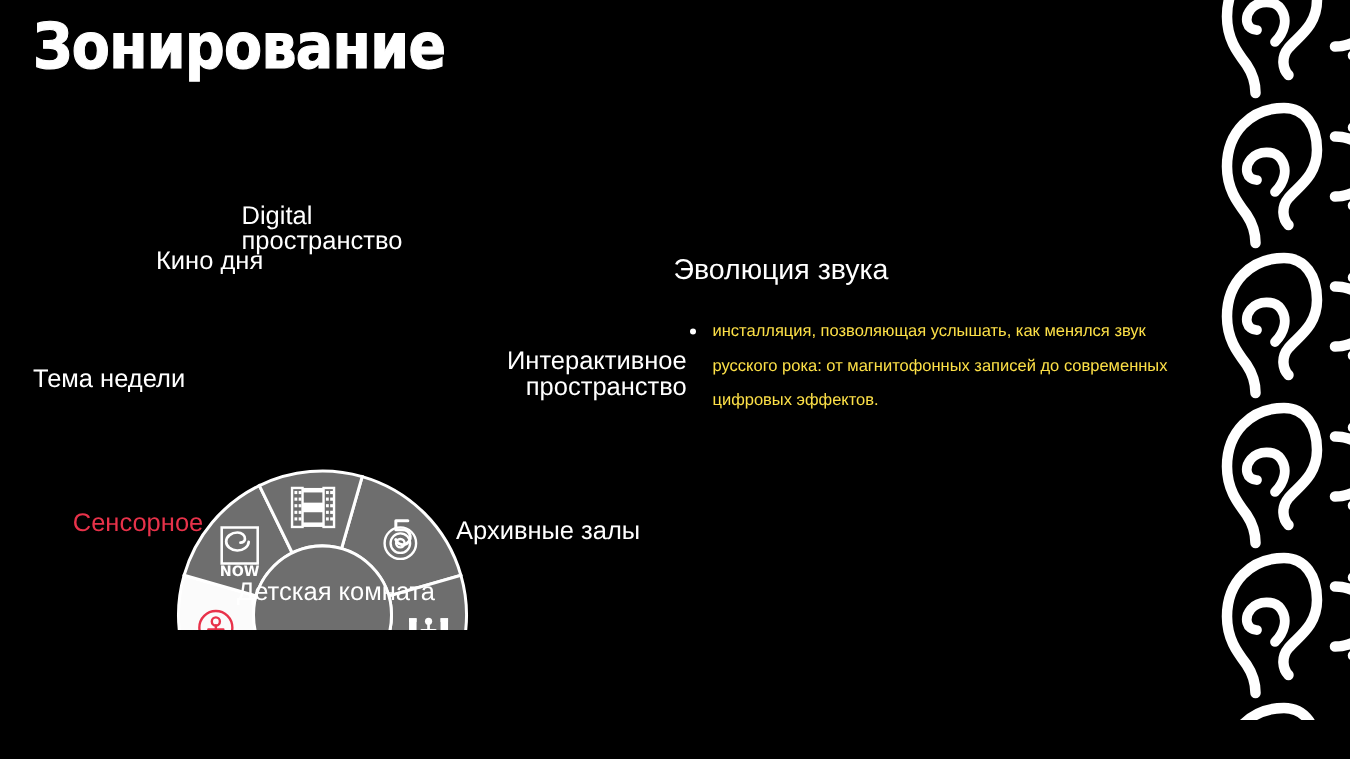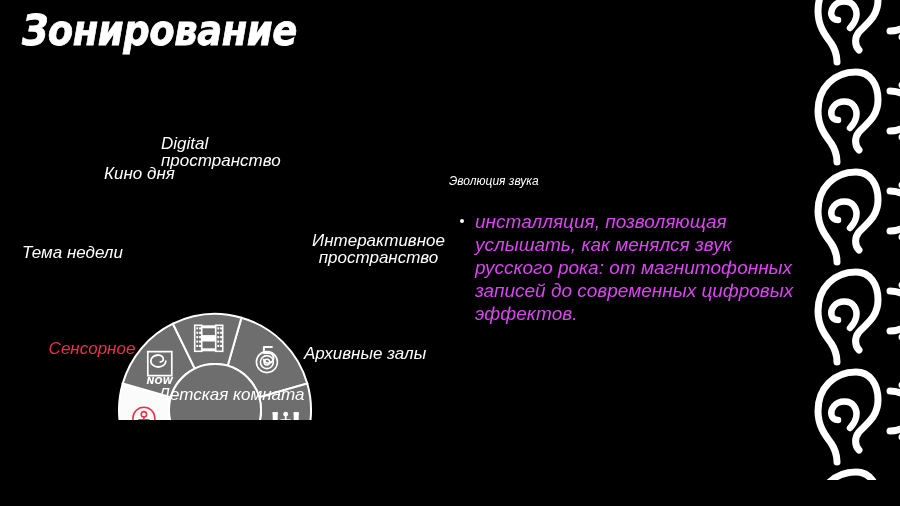--- a/index.html
+++ b/index.html
@@ -8,21 +8,20 @@
     background: #000000;
   }
   #slide {
     position: relative;
     width: 900px;
     height: 480px;
     background: #000000;
     overflow: hidden;
     font-family: "Liberation Sans", sans-serif;
     color: #ffffff;
-    font-style: italic;
   }
 
   
   #slide-title {
     position: absolute;
     left: 22px;
     top: 8px;
     font-family: "DejaVu Sans", sans-serif;
     font-weight: 700;
     font-size: 42px;
@@ -56,36 +55,36 @@
   .wheel-label.center-al { text-align: center; }
 
   
   #right-col {
     position: absolute;
     left: 449px;
     top: 168px;
     width: 360px;
   }
   #right-heading {
-    font-size: 12px;
+    font-size: 19px;
     line-height: 26px;
     color: #ffffff;
     margin: 0 0 16px 0;
     font-weight: 400;
   }
   #bullet-list {
     margin: 0;
     padding: 0 0 0 26px;
     list-style: none;
   }
   #bullet-list li {
     position: relative;
-    font-size: 19px;
+    font-size: 11px;
     line-height: 23px;
-    color: #d946ef;
+    color: #fde047;
   }
   #bullet-list li::before {
     content: "";
     position: absolute;
     left: -15px;
     top: 9px;
     width: 4px;
     height: 4px;
     border-radius: 50%;
     background: #ffffff;
@@ -224,21 +223,21 @@
           <use xlink:href="#icon-now" transform="translate(159.8 243.7)"></use>
           <use xlink:href="#icon-film-h" transform="translate(208.7 218.3)"></use>
         </g>
     </svg>
 
     <div class="wheel-label" style="left:161px; top:15px; text-align:left;">
       <div>Digital</div>
       <div>пространство</div>
     </div>
 
-    <div class="wheel-label" style="left:312px; top:112px; text-align:center;">
+    <div class="wheel-label" style="left:338px; top:112px; text-align:right;">
       <div>Интерактивное</div>
       <div>пространство</div>
     </div>
 
     <div class="wheel-label" style="left:304px; top:225px; text-align:left;">
       <div>Архивные залы</div>
     </div>
 
     <div class="wheel-label" style="left:158px; top:266px; text-align:right;">
       <div>Детская комната</div>

